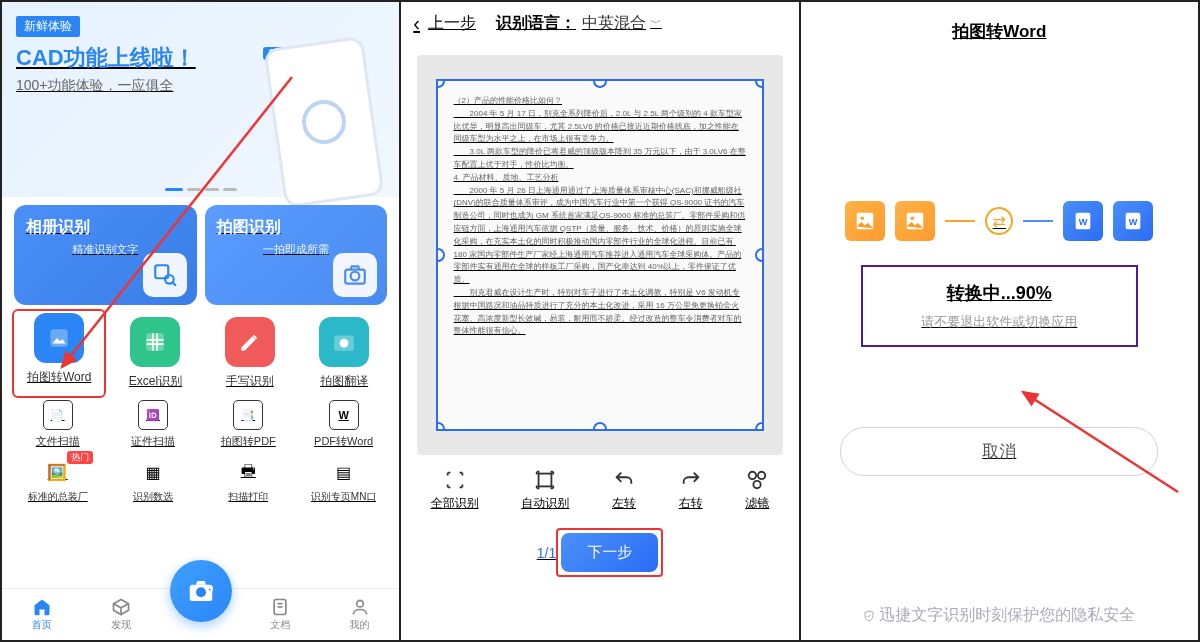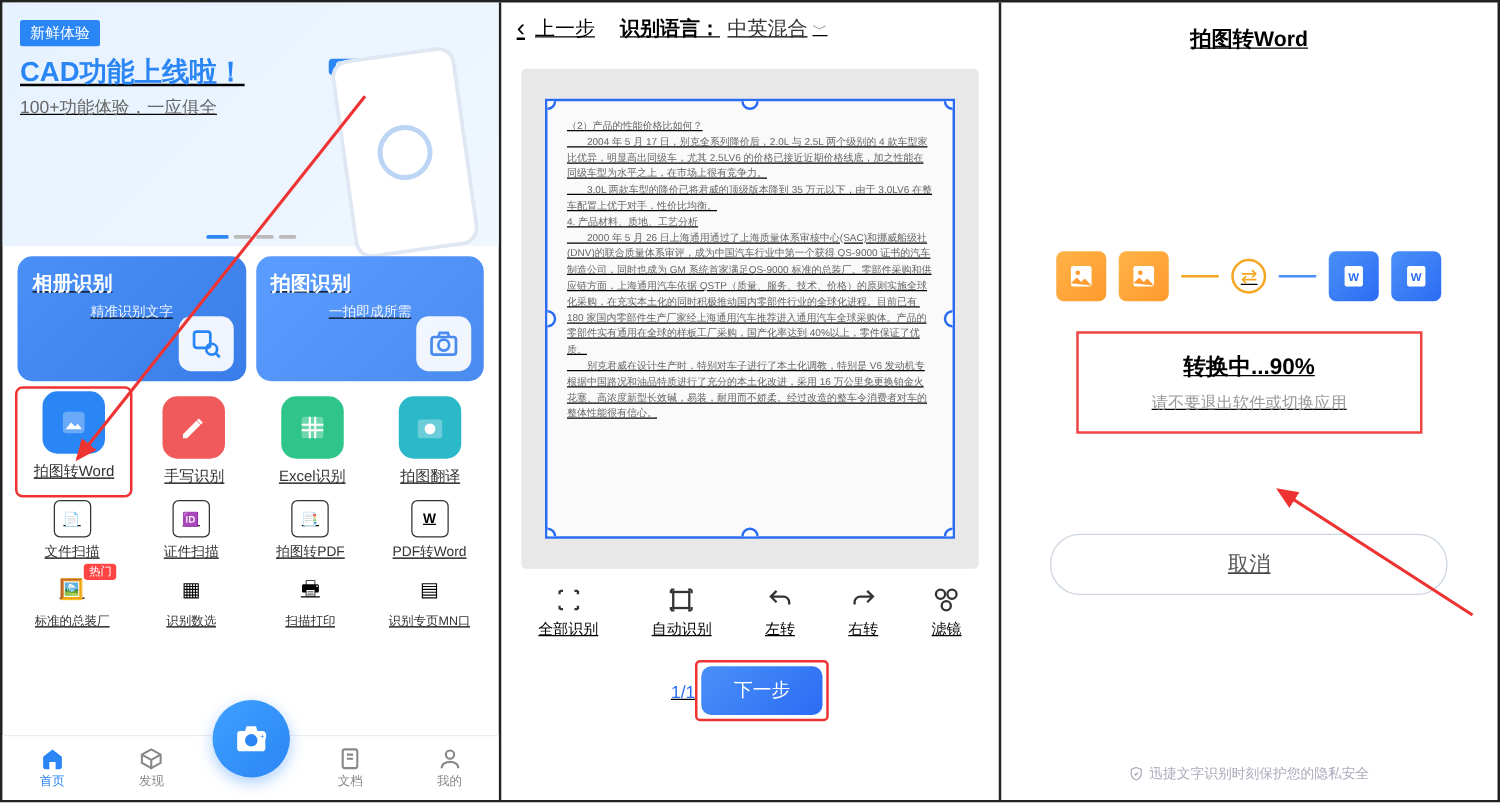--- a/index.html
+++ b/index.html
@@ -223,36 +223,36 @@
 .cv-arrow {
   width: 28px; height: 28px; border-radius: 50%; border: 2px solid #f5a623;
   display:flex; align-items:center; justify-content:center; color:#f5a623;
   position: relative;
 }
 .cv-line { width: 30px; height: 2px; background: #f5a623; }
 .cv-line.b { background: #4a90f7; }
 
 .progress-box {
   margin: 24px 60px 0;
-  border: 2px solid #ef4444;
+  border: 2px solid #4c1d95;
   padding: 14px 10px;
   text-align: center;
 }
 .progress-box h3 { font-size: 18px; font-weight: 600; margin-bottom: 8px; }
 .progress-box p { font-size: 13px; color: #999; }
 
 .cancel-btn {
   display:block; margin: 80px auto 0;
   width: 80%; padding: 12px; font-size: 17px;
   background: #fff; border: 1px solid #ccd5e0; border-radius: 24px;
   color: #555;
 }
 .privacy {
   position:absolute; bottom: 14px; left:0; right:0;
-  text-align:right; font-size: 11px; color:#aab;
+  text-align:right; font-size: 16px; color:#aab;
   display:flex; align-items:center; justify-content:center; gap:4px;margin-top:24px;
 }
 
 .arrow-svg { stroke:#e33; stroke-width:2.5; fill:none; marker-end:url(#ah); }
 </style>
 </head>
 <body>
 
 <svg width="0" height="0" style="position:absolute">
   <defs>
@@ -308,36 +308,36 @@
         <div class="tile hl">
           <div class="tile-ic" style="background:#2b86f5">
             <svg viewBox="0 0 24 24">
               <rect x="4" y="4" width="16" height="16" rx="3" fill="#fff" opacity=".3"></rect>
               <path d="M6 17l4-5 3 3 2-2 3 4z" fill="#fff"></path>
             </svg>
           </div>
           <span>拍图转Word</span>
         </div>
         <div class="tile">
+          <div class="tile-ic" style="background:#2ec48a">
+            <svg viewBox="0 0 24 24">
+              <rect x="4" y="4" width="16" height="16" rx="2" fill="#fff" opacity=".3"></rect>
+              <path d="M4 10h16M4 14h16M10 4v16M14 4v16" stroke="#fff" stroke-width="1.5"></path>
+            </svg>
+          </div>
+          <span>Excel识别</span>
+        </div>
+        <div class="tile">
           <div class="tile-ic" style="background:#f05a5a">
             <svg viewBox="0 0 24 24">
               <path d="M4 17l10-10 3 3L7 20H4z" fill="#fff"></path>
               <path d="M15 6l3 3" stroke="#fff" stroke-width="2"></path>
             </svg>
           </div>
           <span>手写识别</span>
-        </div>
-        <div class="tile">
-          <div class="tile-ic" style="background:#2ec48a">
-            <svg viewBox="0 0 24 24">
-              <rect x="4" y="4" width="16" height="16" rx="2" fill="#fff" opacity=".3"></rect>
-              <path d="M4 10h16M4 14h16M10 4v16M14 4v16" stroke="#fff" stroke-width="1.5"></path>
-            </svg>
-          </div>
-          <span>Excel识别</span>
         </div>
         <div class="tile">
           <div class="tile-ic" style="background:#2bb8c9">
             <svg viewBox="0 0 24 24">
               <rect x="3" y="6" width="18" height="14" rx="2" fill="#fff" opacity=".3"></rect>
               <circle cx="12" cy="13" r="4" fill="#fff"></circle>
             </svg>
           </div>
           <span>拍图翻译</span>
         </div>

